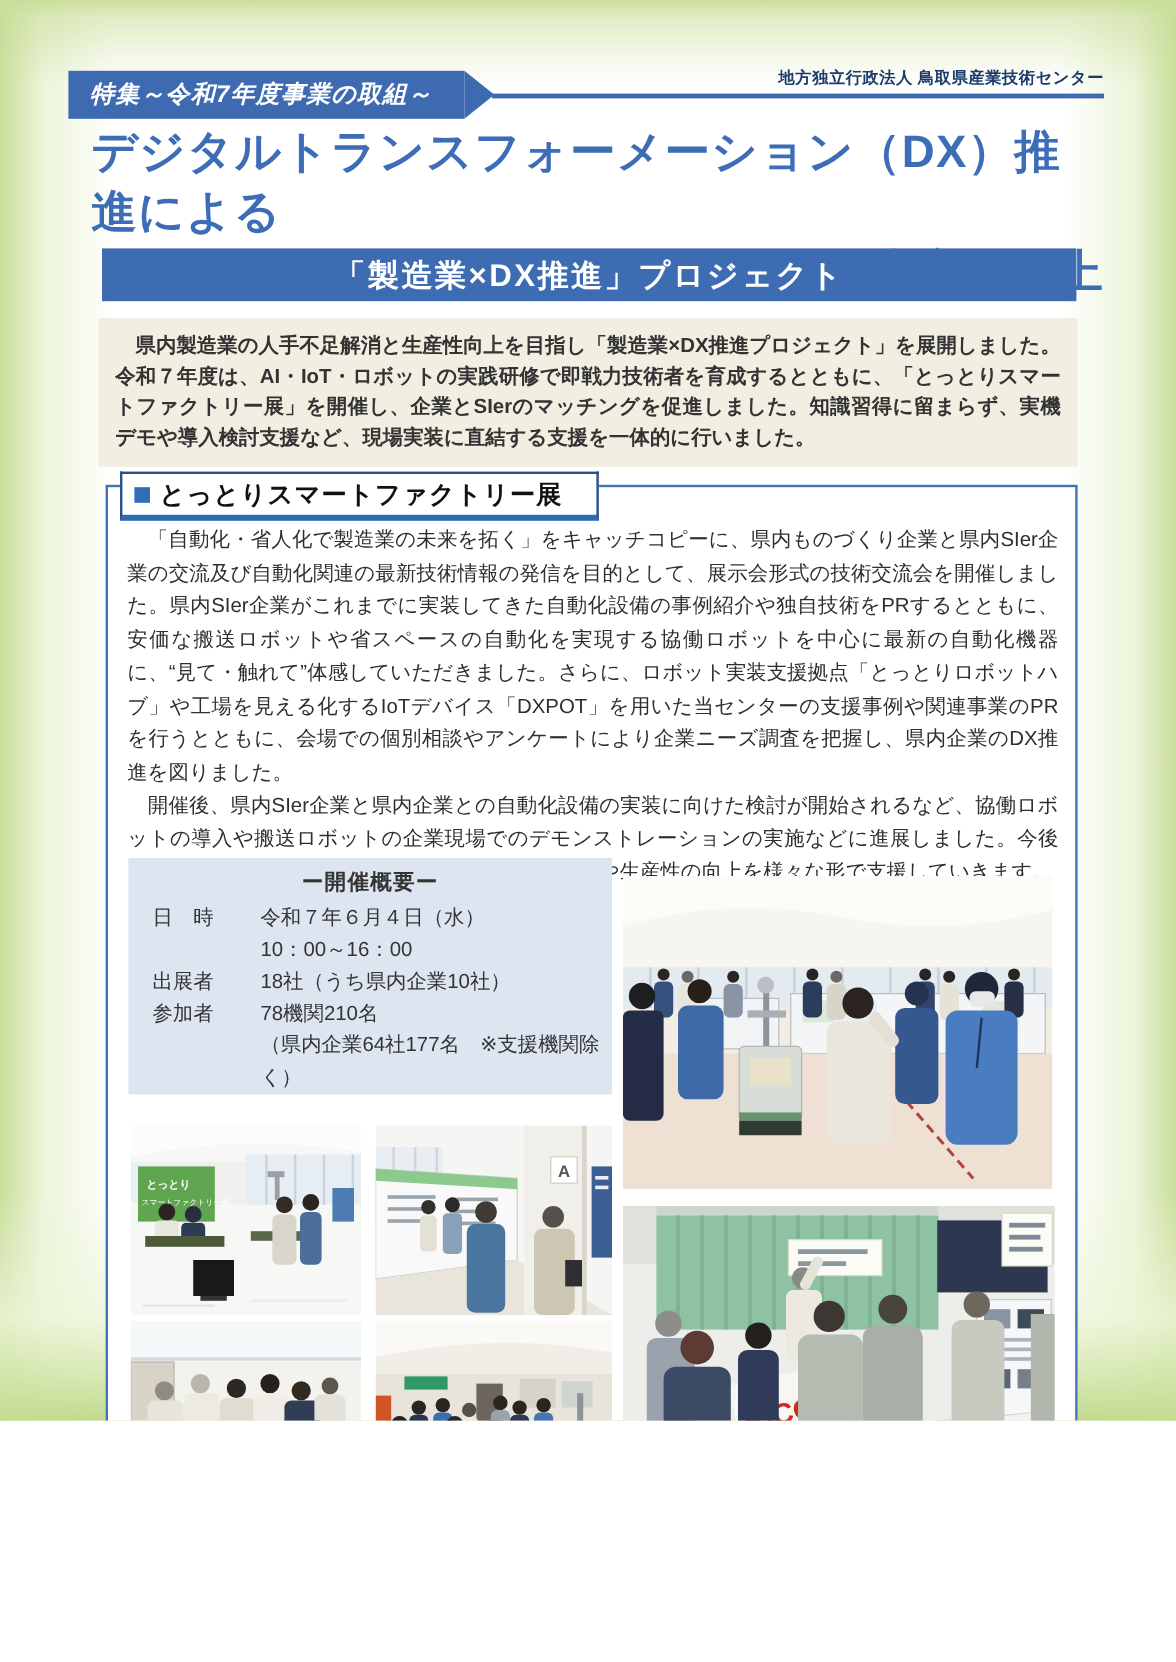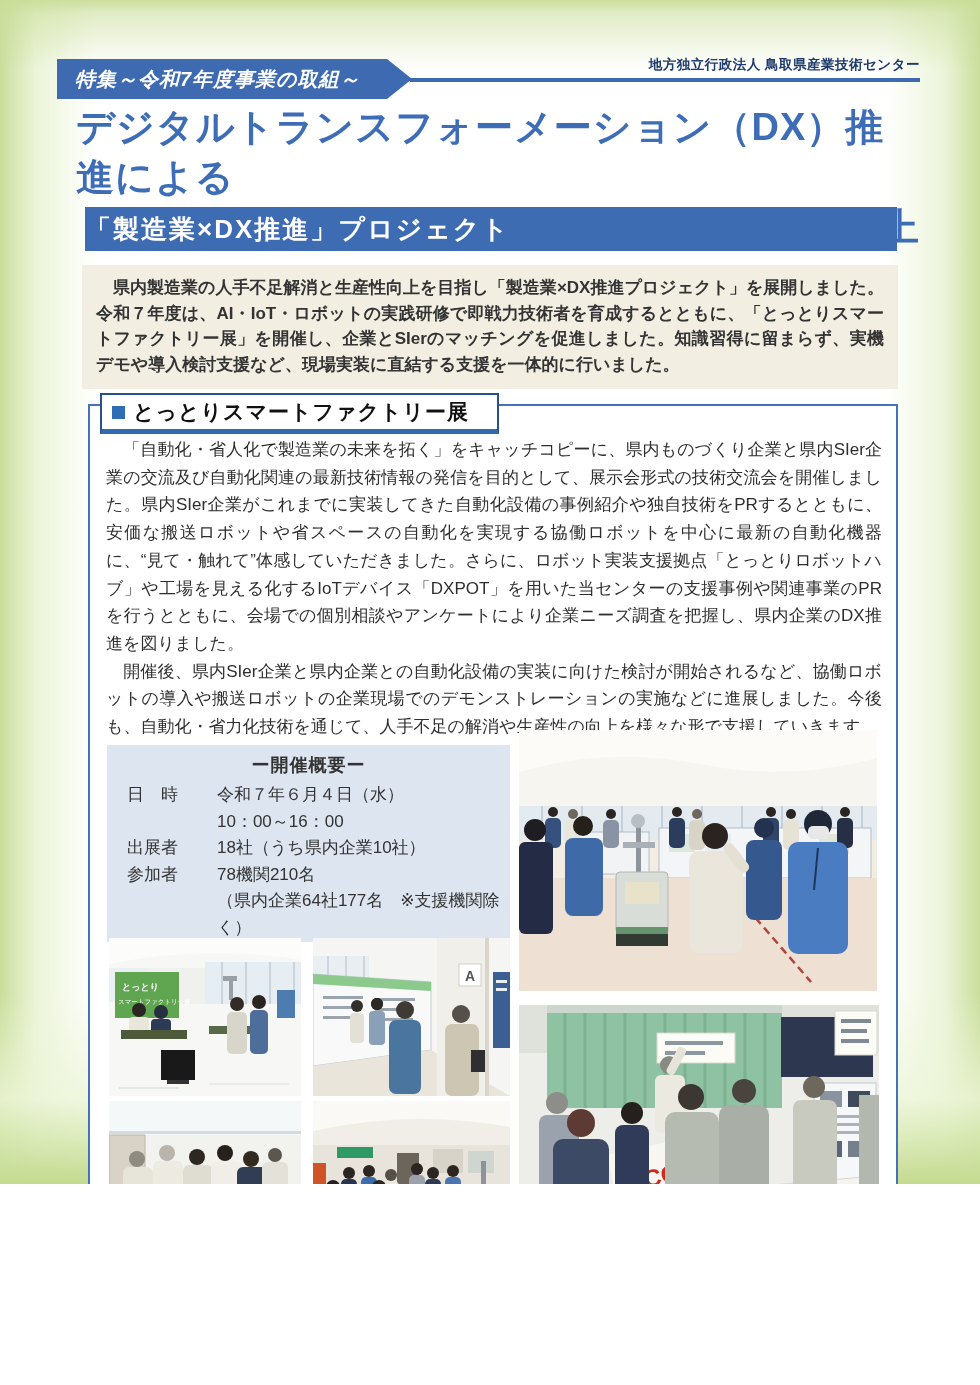--- a/index.html
+++ b/index.html
@@ -15,31 +15,31 @@
   }
   .abs{position:absolute;}
   
   .ribbon{left:57px;top:59px;width:330px;height:40px;background:#3d6ab1;}
   .ribbon-tip{left:387px;top:59px;width:0;height:0;border-top:20px solid transparent;border-bottom:20px solid transparent;border-left:25px solid #3d6ab1;}
   .ribbon-label{line-height:40px;color:#fff;font-size:20px;font-weight:bold;font-style:italic;padding-left:18px;letter-spacing:1px;white-space:nowrap;}
   .top-rule{left:410px;top:78px;width:510px;height:4px;background:#3d6ab1;}
   .org-name{top:56px;right:60px;font-size:13.5px;font-weight:bold;color:#1c3a6b;letter-spacing:.5px;}
   .title{left:76px;top:102px;width:844px;color:#3e6db8;font-weight:bold;font-size:38px;line-height:50px;letter-spacing:1px;}
   .title .l2{text-align:right;}
-  .banner{left:85px;top:207px;width:812px;height:44px;background:#3e6cb2;color:#fff;font-weight:bold;font-size:26px;line-height:44px;letter-spacing:2px;}
+  .banner{left:85px;top:207px;width:812px;height:44px;background:#3e6cb2;color:#fff;font-weight:bold;font-size:26px;line-height:44px;text-align:center;letter-spacing:2px;}
   .intro{left:82px;top:265px;width:788px;background:#f2efe2;padding:10px 14px 12px 14px;font-size:17px;font-weight:bold;line-height:25.5px;color:#333;text-align:justify;}
   
   .section-box{left:88px;top:404px;width:806px;height:886px;border:2px solid #4472b8;background:#fff;}
   .section-tab{left:10px;top:-13px;background:#fff;border:2px solid #28518c;border-bottom:5px solid #2e6cb0;padding:3px 28px 3px 10px;display:flex;align-items:center;gap:8px;}
   .bullet-sq{width:13px;height:13px;background:#2f6db5;flex:none;}
   .section-heading{font-size:21px;font-weight:bold;color:#111;letter-spacing:1px;white-space:nowrap;}
   .body-text{left:16px;top:30px;width:776px;font-size:17px;line-height:27.7px;color:#2e2e2e;text-align:justify;}
   .body-text p{margin:0;}
   
-  .overview{left:17px;top:339px;width:403px;height:197px;background:#dde5f1;padding-top:8px;box-sizing:border-box;}
+  .overview{left:17px;top:309px;width:403px;height:197px;background:#dde5f1;padding-top:8px;box-sizing:border-box;}
   .ov-title{text-align:center;font-size:18px;font-weight:bold;color:#333;margin-bottom:5px;letter-spacing:1px;}
   .ov-row{display:flex;padding-left:20px;line-height:26.5px;font-size:17px;color:#333;}
   .ov-label{width:90px;flex:none;}
   .ov-value{flex:1;}
   
   .photo{display:block;}
   .caption{left:0;top:860px;width:806px;text-align:center;font-size:11px;font-weight:bold;color:#222;letter-spacing:1px;}
   
   .bottom-rule{left:57px;top:1313px;width:863px;height:7px;background:#4470ad;}
   .page-num{left:0;top:1334px;width:980px;text-align:center;font-size:17px;color:#333;}

